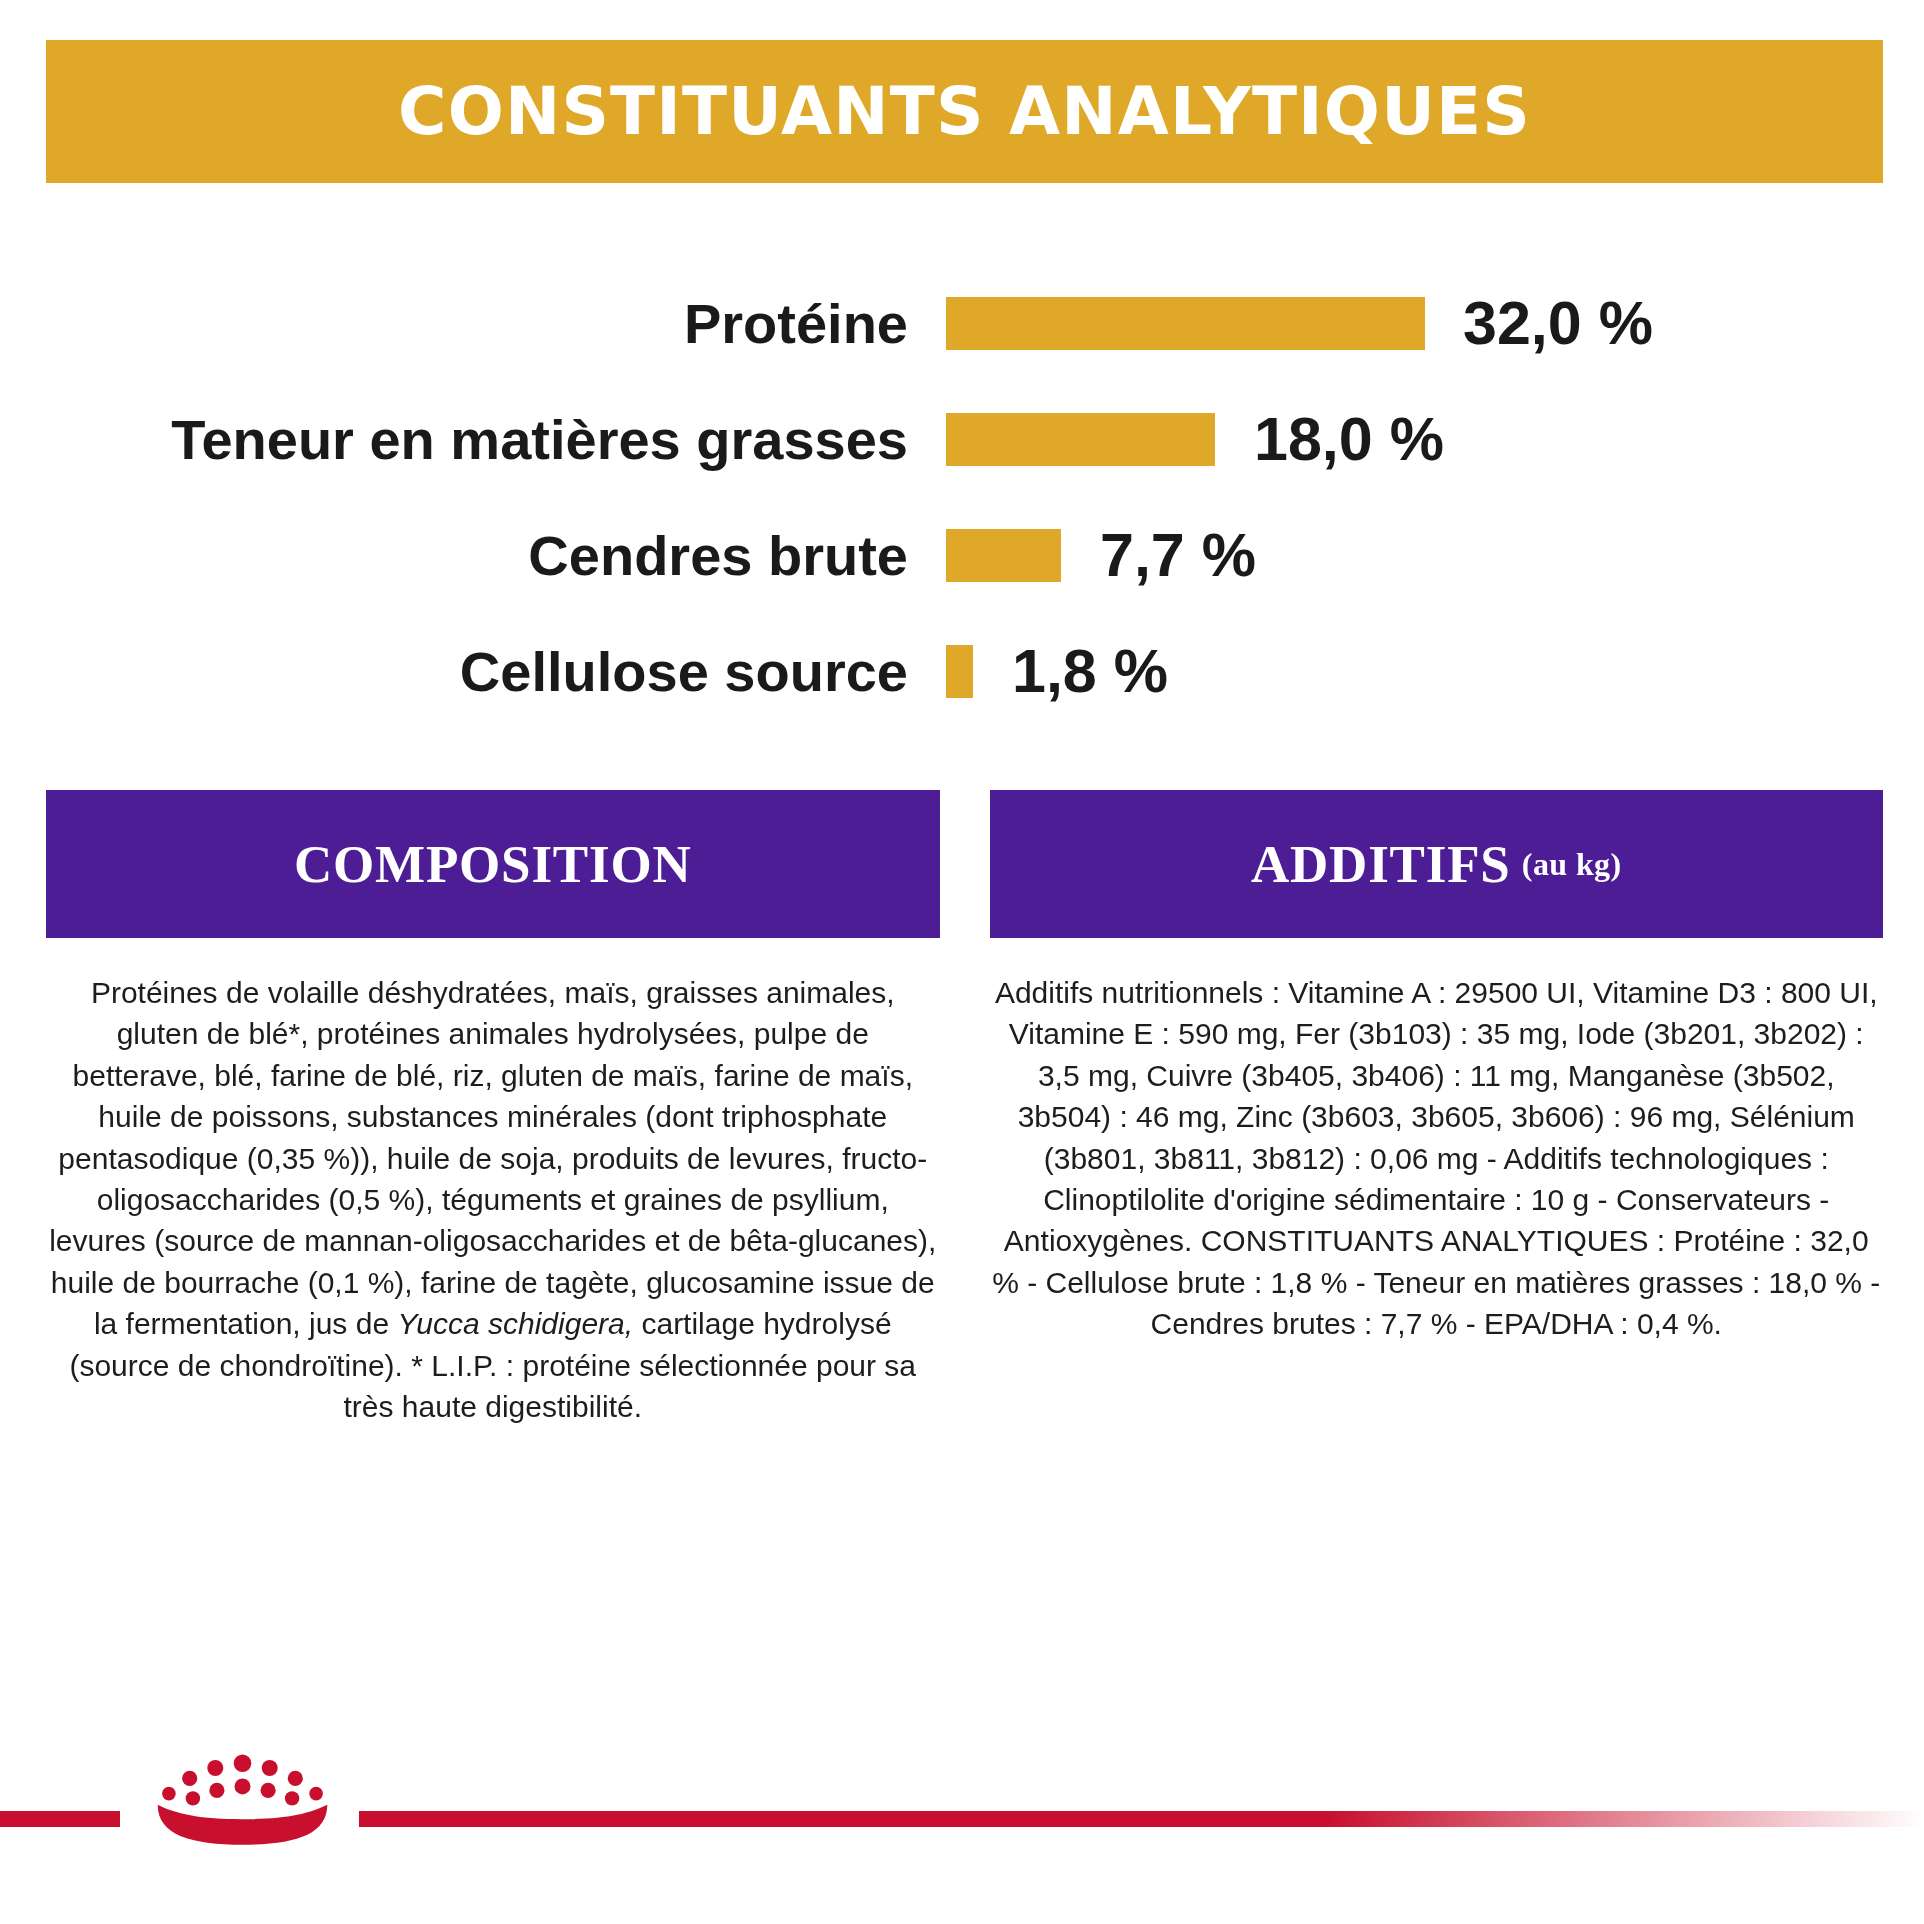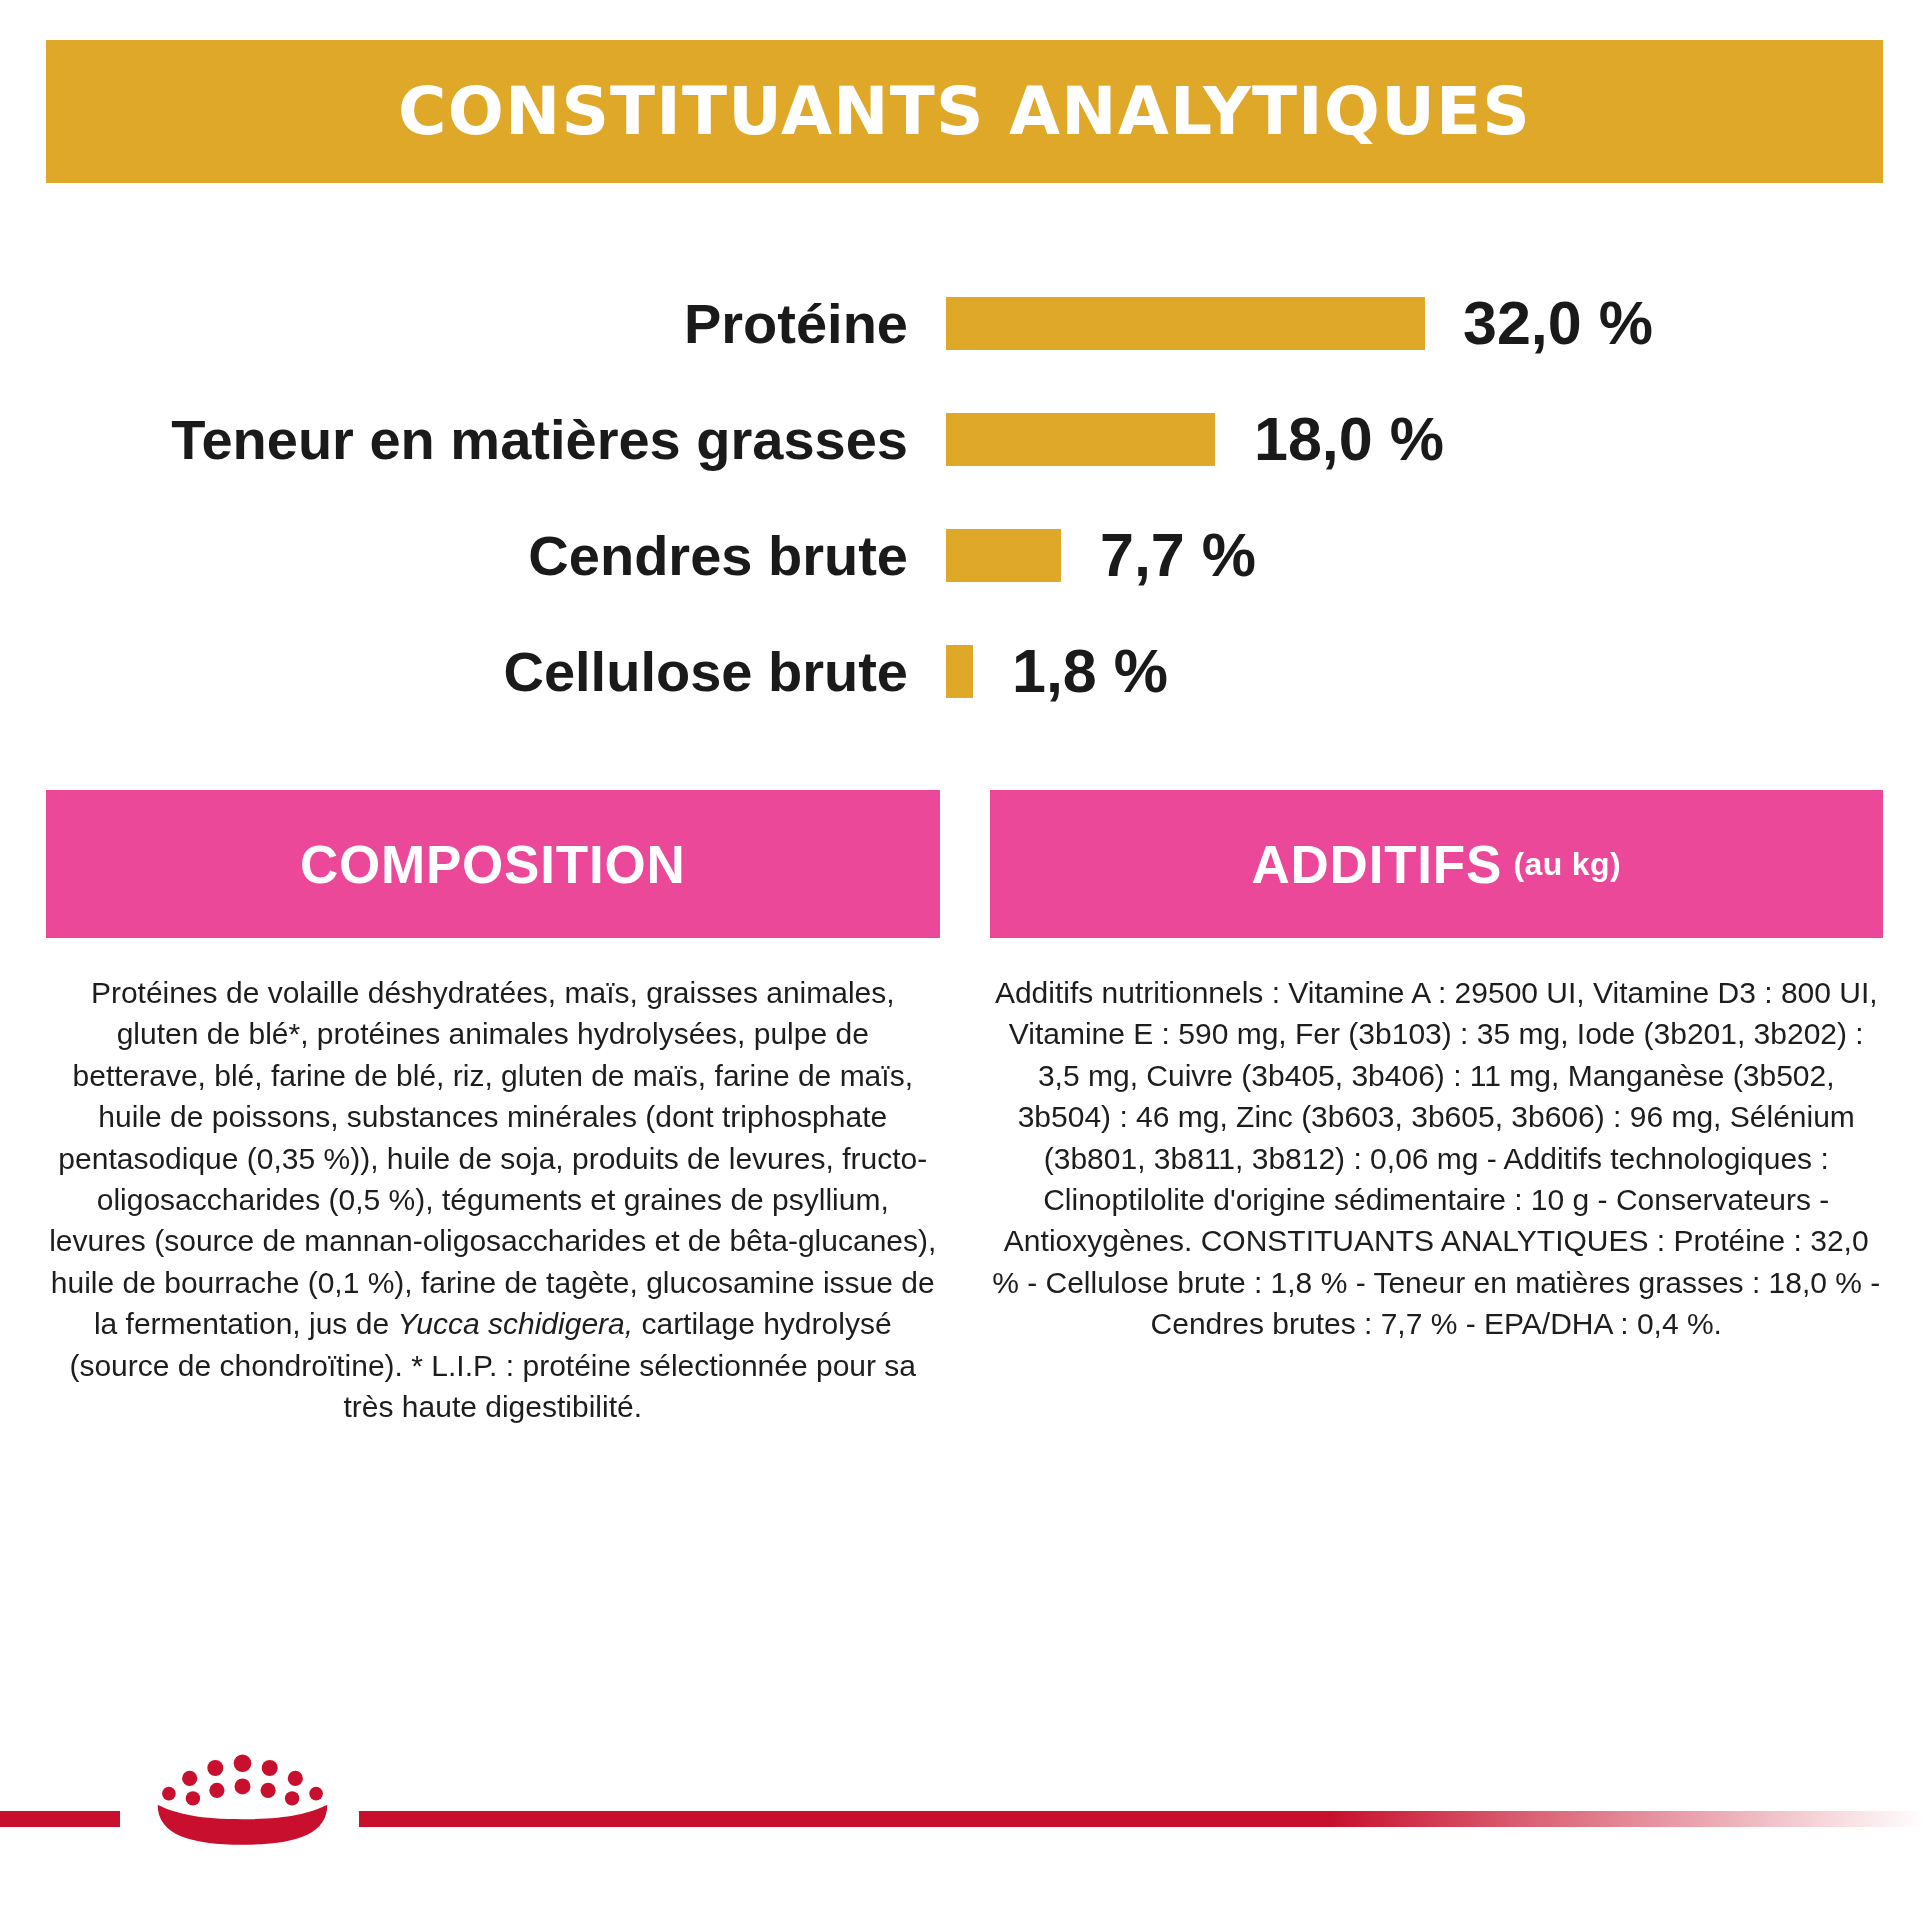--- a/index.html
+++ b/index.html
@@ -93,27 +93,27 @@
     top: 790px;
     left: 46px;
     width: 1837px;
     display: flex;
     gap: 50px;
   }
   .col {
     width: 894px;
   }
   .col-band {
-    background: #ec4899;
+    background: #4c1d95;
     height: 148px;
     display: flex;
     align-items: center;
     justify-content: center;
     color: #ffffff;
-    font-family: Liberation Sans, sans-serif;
+    font-family: Liberation Serif, serif;
   }
   .col-band .band-title {
     font-size: 53px;
     font-weight: bold;
     letter-spacing: 0.8px;
   }
   .col-band .band-sub {
     font-size: 32px;
     font-weight: bold;
     margin-left: 11.2px;
@@ -191,21 +191,21 @@
 
     <div class="row">
       <div class="label">Cendres brute</div>
       <div class="barwrap">
         <div class="bar" style="width:115px"></div>
       </div>
       <div class="value" style="margin-left:154px">7,7 %</div>
     </div>
 
     <div class="row">
-      <div class="label">Cellulose brute</div>
+      <div class="label">Cellulose source</div>
       <div class="barwrap">
         <div class="bar" style="width:27px"></div>
       </div>
       <div class="value" style="margin-left:66px">1,8 %</div>
     </div>
 
   </div>
 
   <div class="cols">
 

